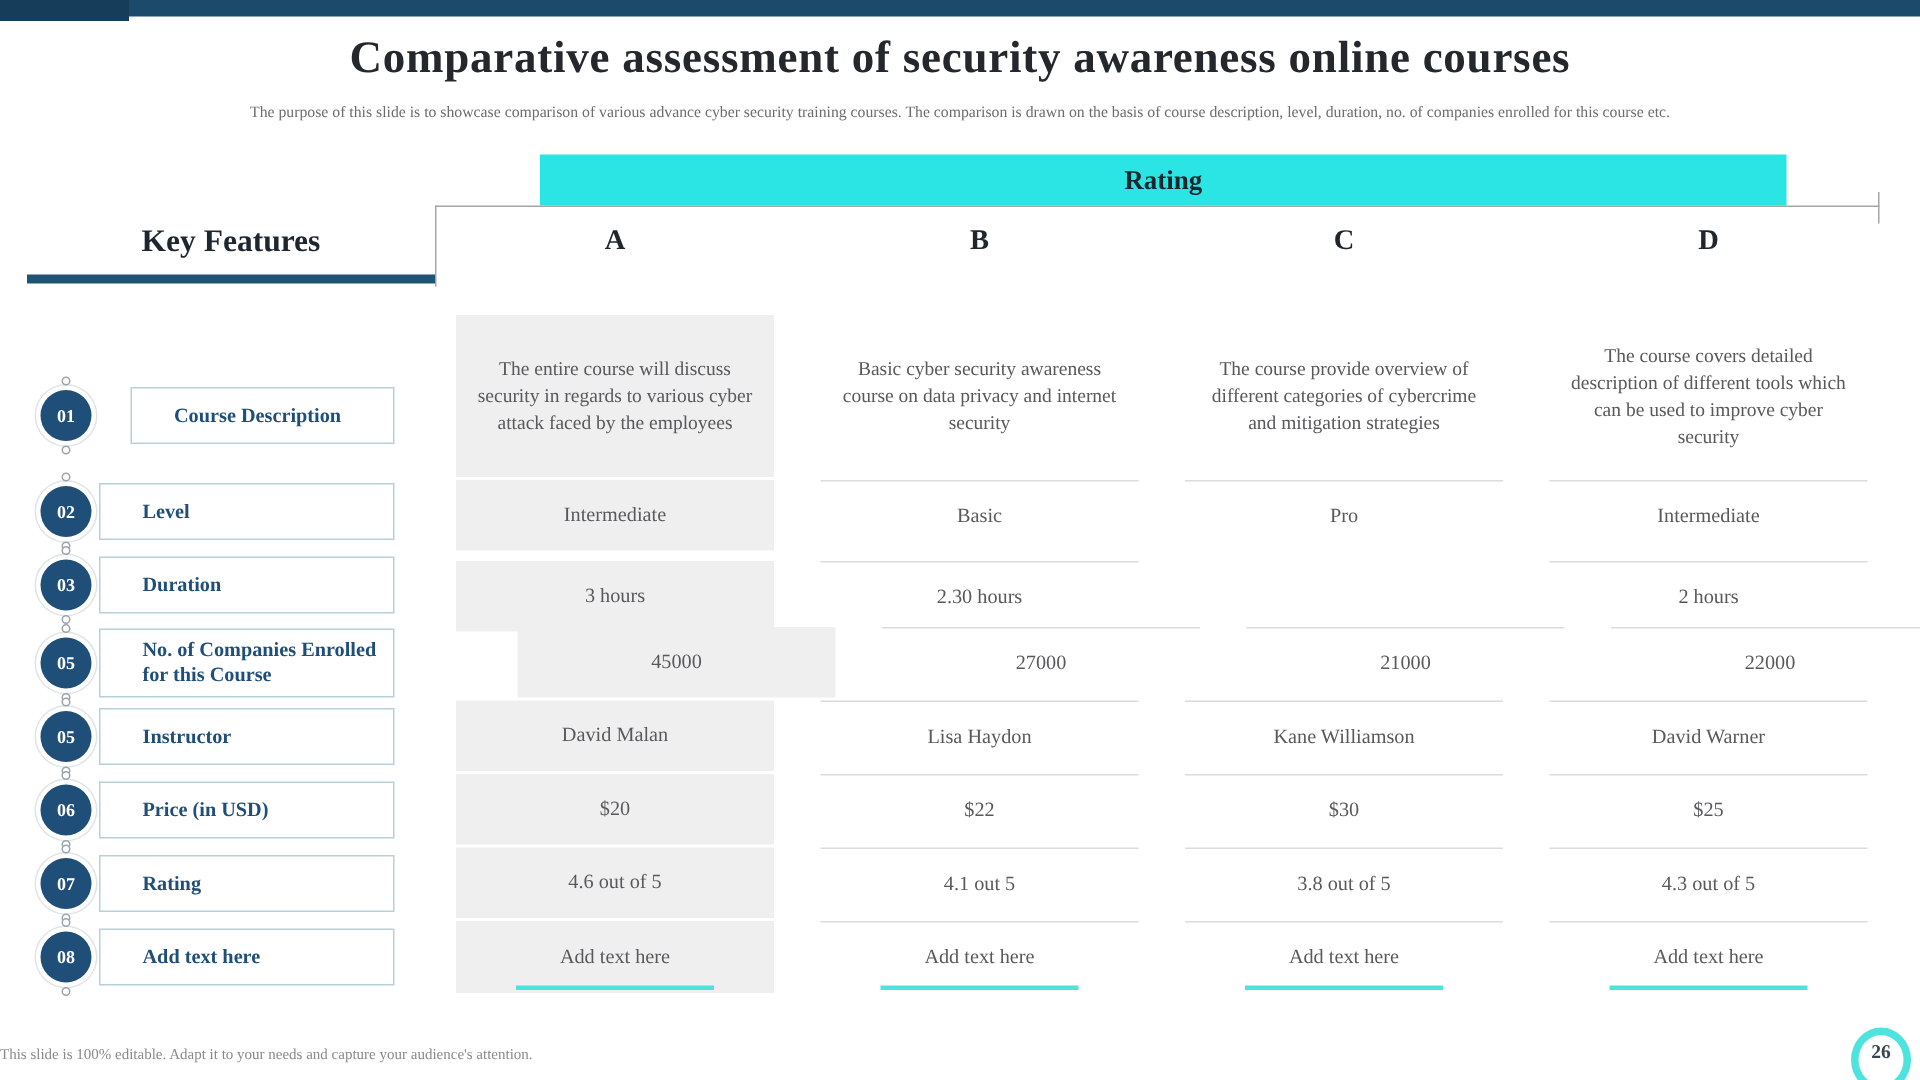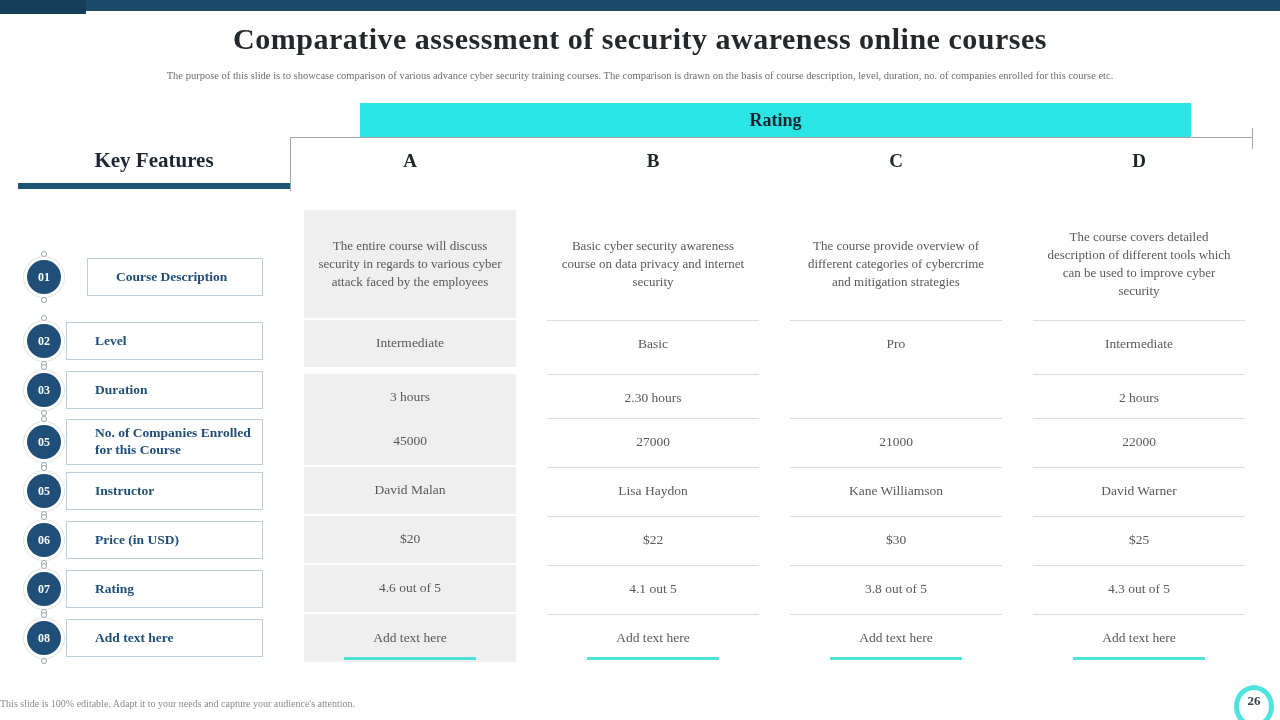--- a/index.html
+++ b/index.html
@@ -68,21 +68,21 @@
     display:flex;align-items:center;justify-content:center;text-align:center;
     font-size:13.5px;color:#58595B;padding:4px 8px;line-height:1.4;
   }
   .cell.desc{font-size:13px;padding:4px 12px;}
   .cell.shaded{background:#EFEFEF;}
   .cell.lined{border-top:1px solid #DCDCDC;}
   .col-a{left:304px;} .col-b{left:547px;} .col-c{left:790px;} .col-d{left:1033px;}
   .row-1{top:210px;height:108px;}
   .row-2{top:320px;height:47px;}
   .row-3{top:374px;height:47px;}
-  .row-4{top:418px;height:47px;}
+  .row-4{top:418px;height:47px;margin-left:41px;}
   .row-5{top:467px;height:47px;}
   .row-6{top:516px;height:47px;}
   .row-7{top:565px;height:47px;}
   .row-8{top:614px;height:48px;}
   .cyan-line{
     position:absolute;bottom:2px;left:50%;transform:translateX(-50%);
     width:132px;height:3px;background:#4DE3DB;
   }
 
   

